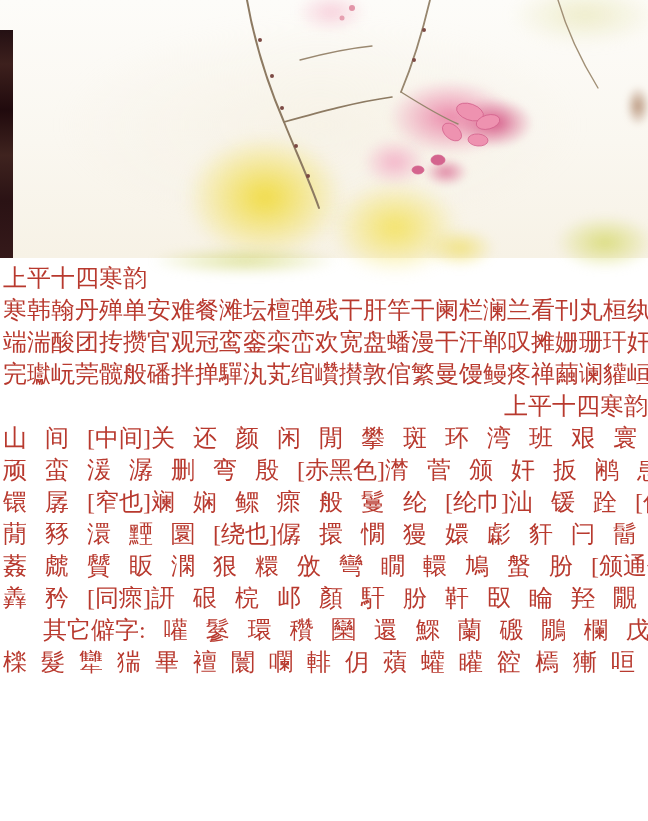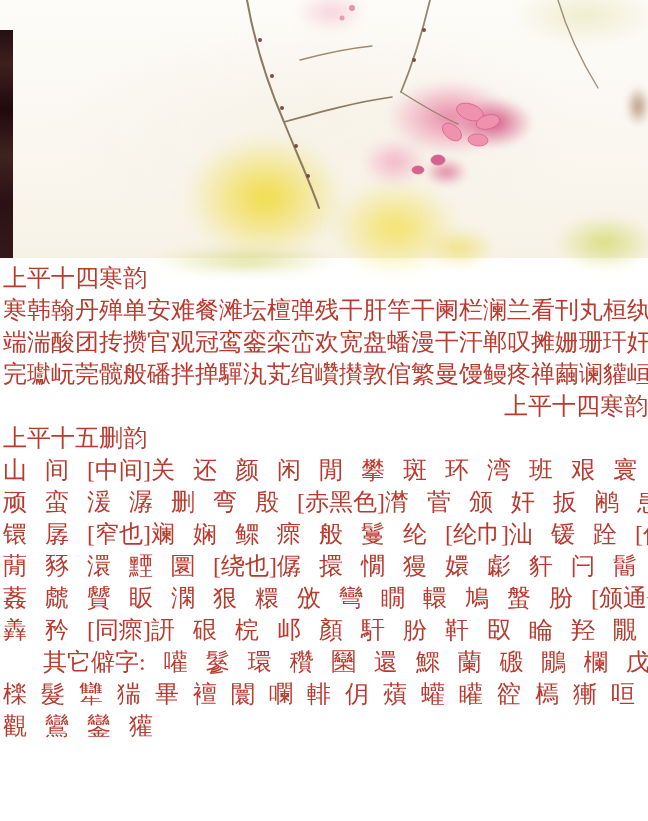--- a/index.html
+++ b/index.html
@@ -96,24 +96,22 @@
   </svg>
 </div>
 
 <div class="text">
   <div class="hline">上平十四寒韵</div>
   <div class="cline">寒韩翰丹殚单安难餐滩坛檀弹残干肝竿干阑栏澜兰看刊丸桓纨</div>
   <div class="cline">端湍酸团抟攒官观冠鸾銮栾峦欢宽盘蟠漫干汗郸叹摊姗珊玕奸</div>
   <div class="cline">完瓛岏莞髋般磻拌掸驒汍芄绾巑攅敦倌繁曼馒鳗疼禅繭谰貛峘</div>
   <div class="cline">上平十四寒韵</div>
 
-  <div class="hline">上平十五删韵</div>
   <div class="sline">山 间 [中间]关 还 颜 闲 閒 攀 斑 环 湾 班 艰 寰 鬟 悭</div>
   <div class="sline">顽 蛮 湲 潺 删 弯 殷 [赤黑色]潸 菅 颁 奸 扳 鹇 患 阛</div>
   <div class="sline">镮 孱 [窄也]斓 娴 鳏 瘝 般 鬘 纶 [纶巾]汕 锾 跧 [伏也]</div>
   <div class="sline">蕑 豩 澴 黫 圜 [绕也]僝 擐 憪 獌 嬛 虨 豻 闩 鬝 狦 痫</div>
   <div class="sline">葌 虤 贙 眅 澖 狠 糫 攽 彎 瞯 轘 鳩 螌 肦 [颁通作肦]掔</div>
   <div class="sline">羴 矜 [同瘝]訮 硍 梡 邖 顏 馯 朌 靬 臤 睔 羟 覵 黰 譠</div>
 
   <div class="sline indent">其它僻字: 嚾 鬖 環 穳 圞 還 鰥 蘭 磤 鷳 欄 戊 鐶</div>
   <div class="sline tight">檪 髮 犫 猯 畢 襢 闤 㘓 輫 仴 薠 蠸 矔 谾 㯊 獑 咺 瘑</div>
-  <div class="sline">觀 鸞 鑾 獾</div>
 </div>
 
 </body></html>

